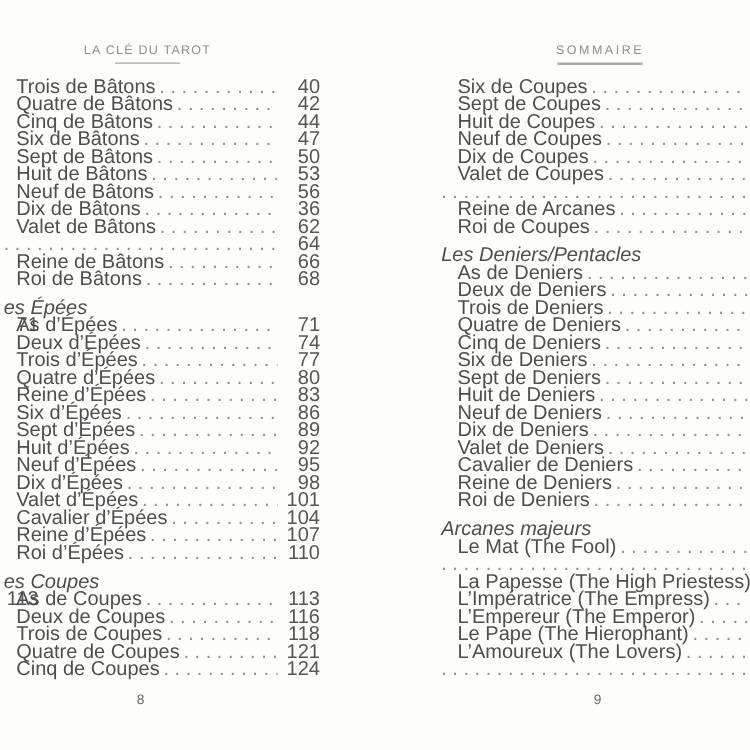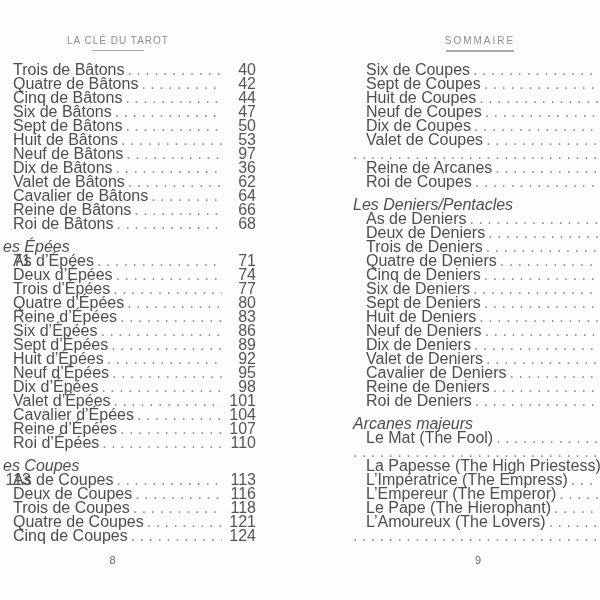--- a/index.html
+++ b/index.html
@@ -99,34 +99,33 @@
         <span class="pg">50</span>
       </div>
       <div class="toc-row">
         <span class="lbl">Huit de Bâtons</span>
         <span class="dots">. . . . . . . . . . . . . . . . . . . . . . . . . . . . . . . . . . . . . . . . . . . . . . . . . . . . . . . . . . . . . . . . . . . . . . </span>
         <span class="pg">53</span>
       </div>
       <div class="toc-row">
         <span class="lbl">Neuf de Bâtons</span>
         <span class="dots">. . . . . . . . . . . . . . . . . . . . . . . . . . . . . . . . . . . . . . . . . . . . . . . . . . . . . . . . . . . . . . . . . . . . . . </span>
-        <span class="pg">97</span>
+        <span class="pg">56</span>
       </div>
       <div class="toc-row">
         <span class="lbl">Dix de Bâtons</span>
         <span class="dots">. . . . . . . . . . . . . . . . . . . . . . . . . . . . . . . . . . . . . . . . . . . . . . . . . . . . . . . . . . . . . . . . . . . . . . </span>
         <span class="pg">36</span>
       </div>
       <div class="toc-row">
         <span class="lbl">Valet de Bâtons</span>
         <span class="dots">. . . . . . . . . . . . . . . . . . . . . . . . . . . . . . . . . . . . . . . . . . . . . . . . . . . . . . . . . . . . . . . . . . . . . . </span>
         <span class="pg">62</span>
       </div>
       <div class="toc-row">
-        <span class="lbl">Cavalier de Bâtons</span>
         <span class="dots">. . . . . . . . . . . . . . . . . . . . . . . . . . . . . . . . . . . . . . . . . . . . . . . . . . . . . . . . . . . . . . . . . . . . . . </span>
         <span class="pg">64</span>
       </div>
       <div class="toc-row">
         <span class="lbl">Reine de Bâtons</span>
         <span class="dots">. . . . . . . . . . . . . . . . . . . . . . . . . . . . . . . . . . . . . . . . . . . . . . . . . . . . . . . . . . . . . . . . . . . . . . </span>
         <span class="pg">66</span>
       </div>
       <div class="toc-row">
         <span class="lbl">Roi de Bâtons</span>

